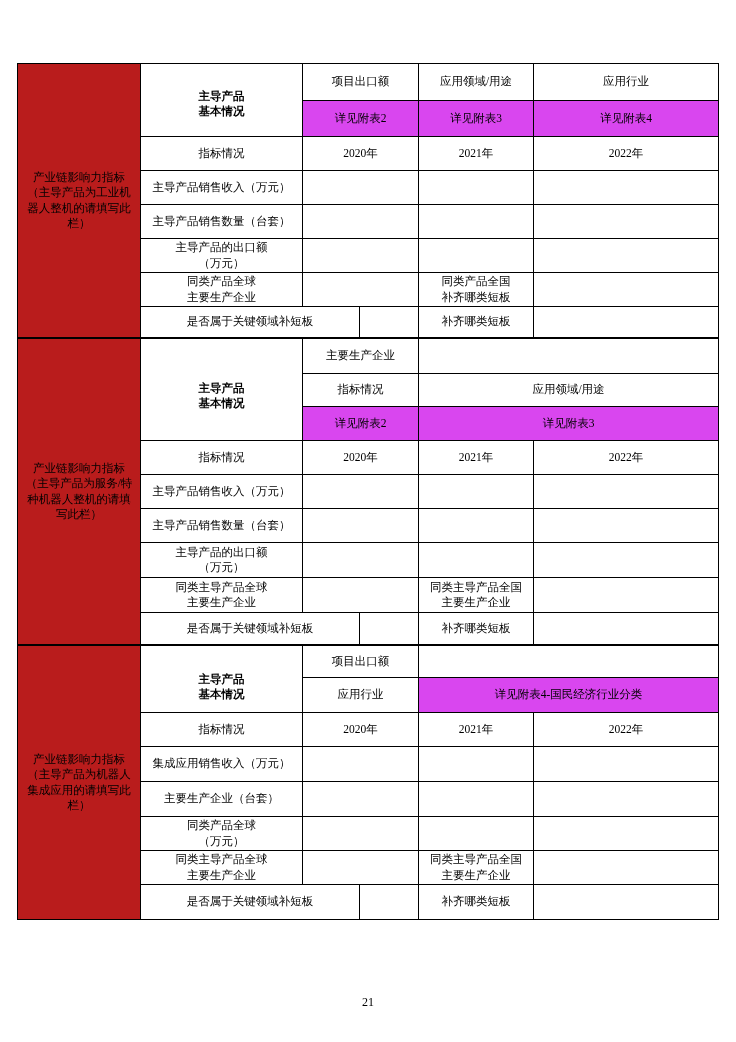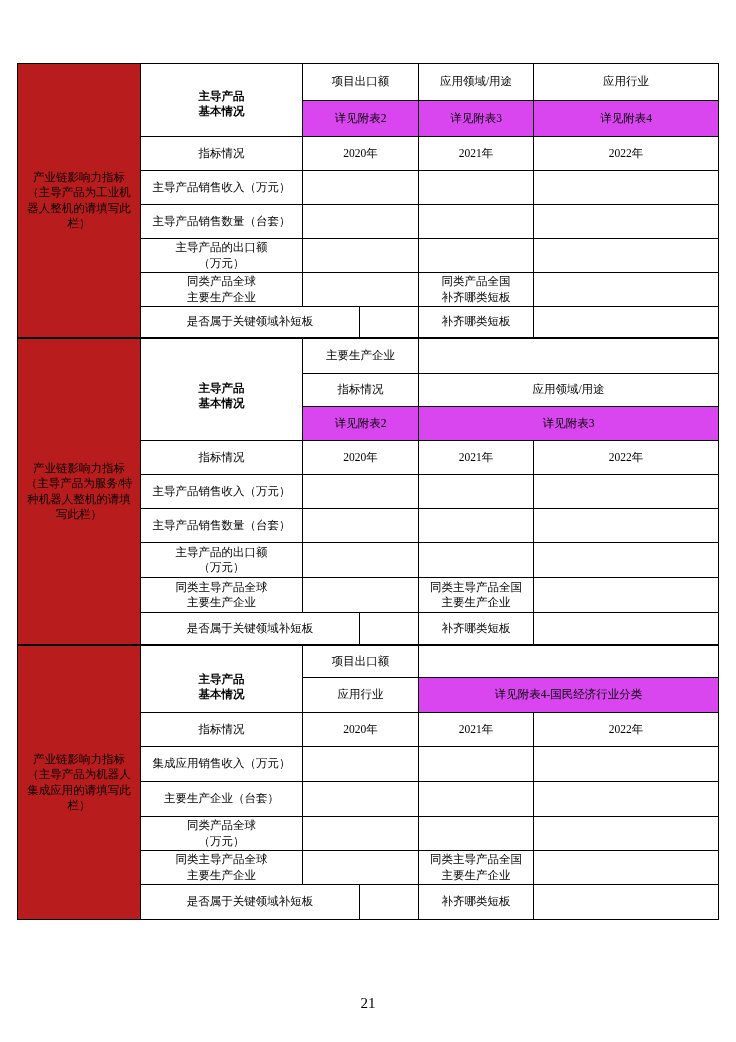--- a/index.html
+++ b/index.html
@@ -19,21 +19,21 @@
   .btitle{
     font-weight:bold;vertical-align:top;
     font-family:"Liberation Sans","DejaVu Sans",sans-serif;
     font-size:11.5px;
   }
   .pt8{padding-top:8px !important;}
   .pt13{padding-top:13px !important;}
   .pt16{padding-top:16px !important;}
   .pagenum{
     position:absolute;top:995px;left:0;width:100%;
-    text-align:center;font-size:15px;
+    text-align:center;font-size:12px;
   }
 </style>
 </head>
 <body>
 
 <div class="doc">
 
   <table class="grid">
     <colgroup>
       <col style="width:123px">

